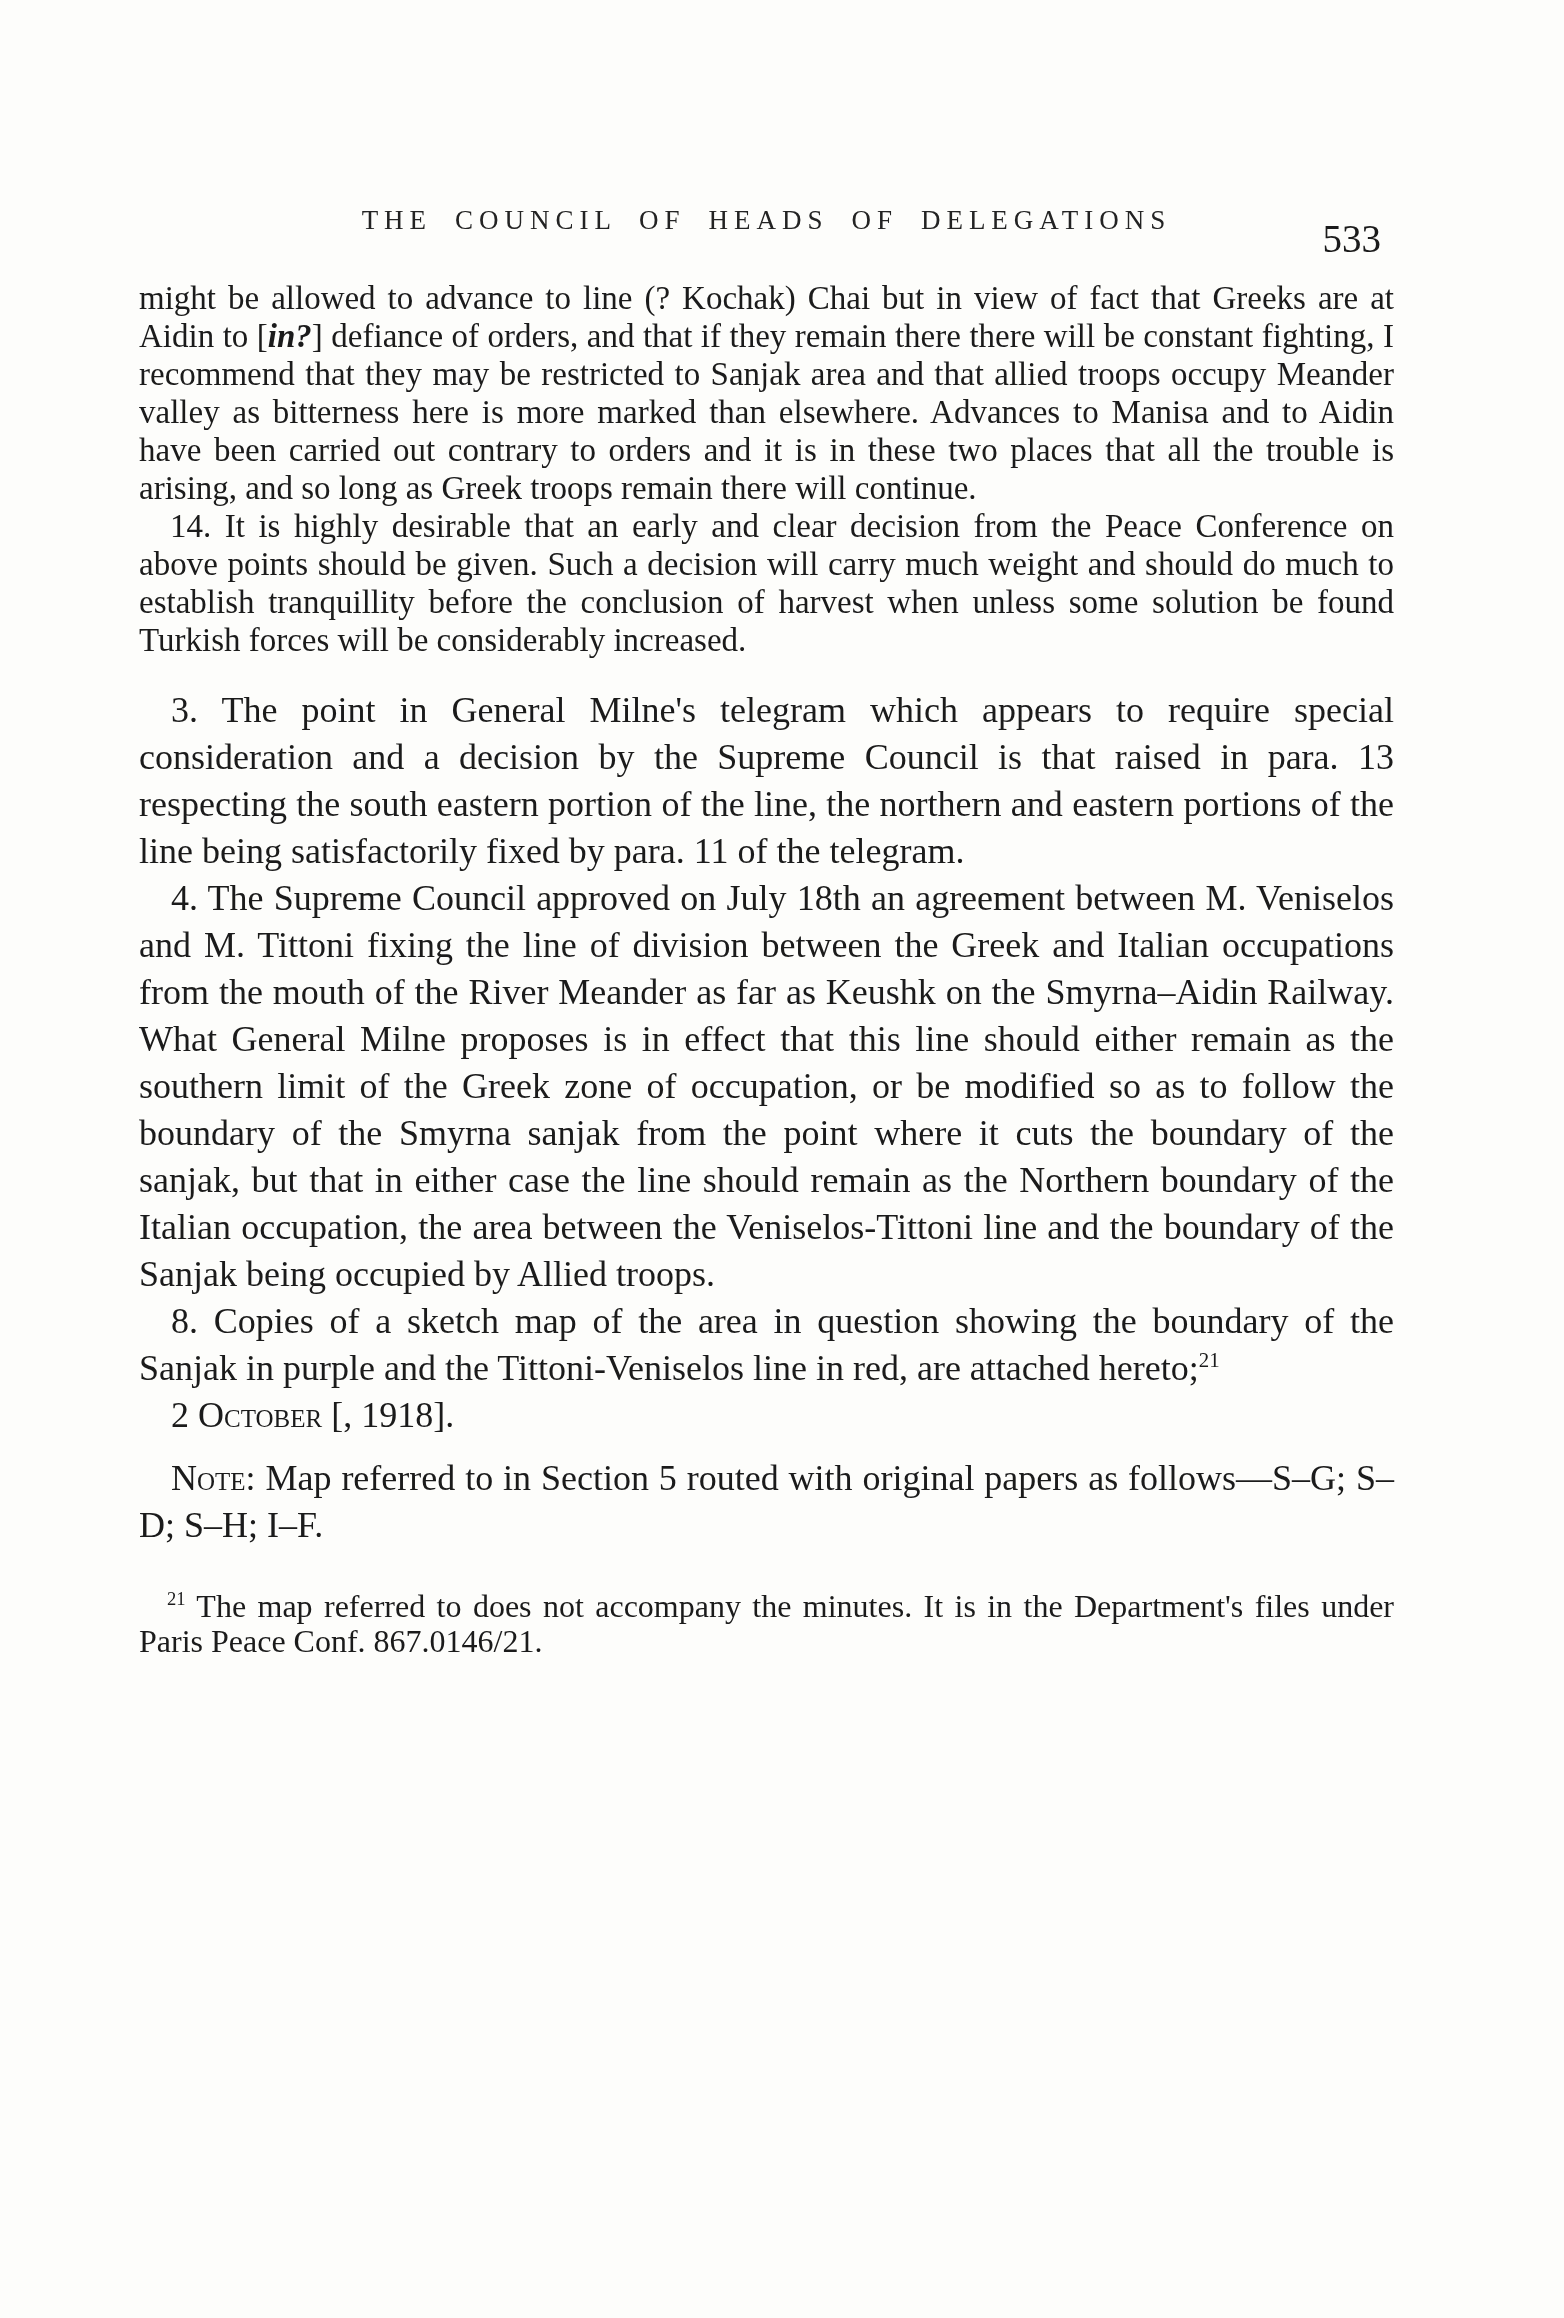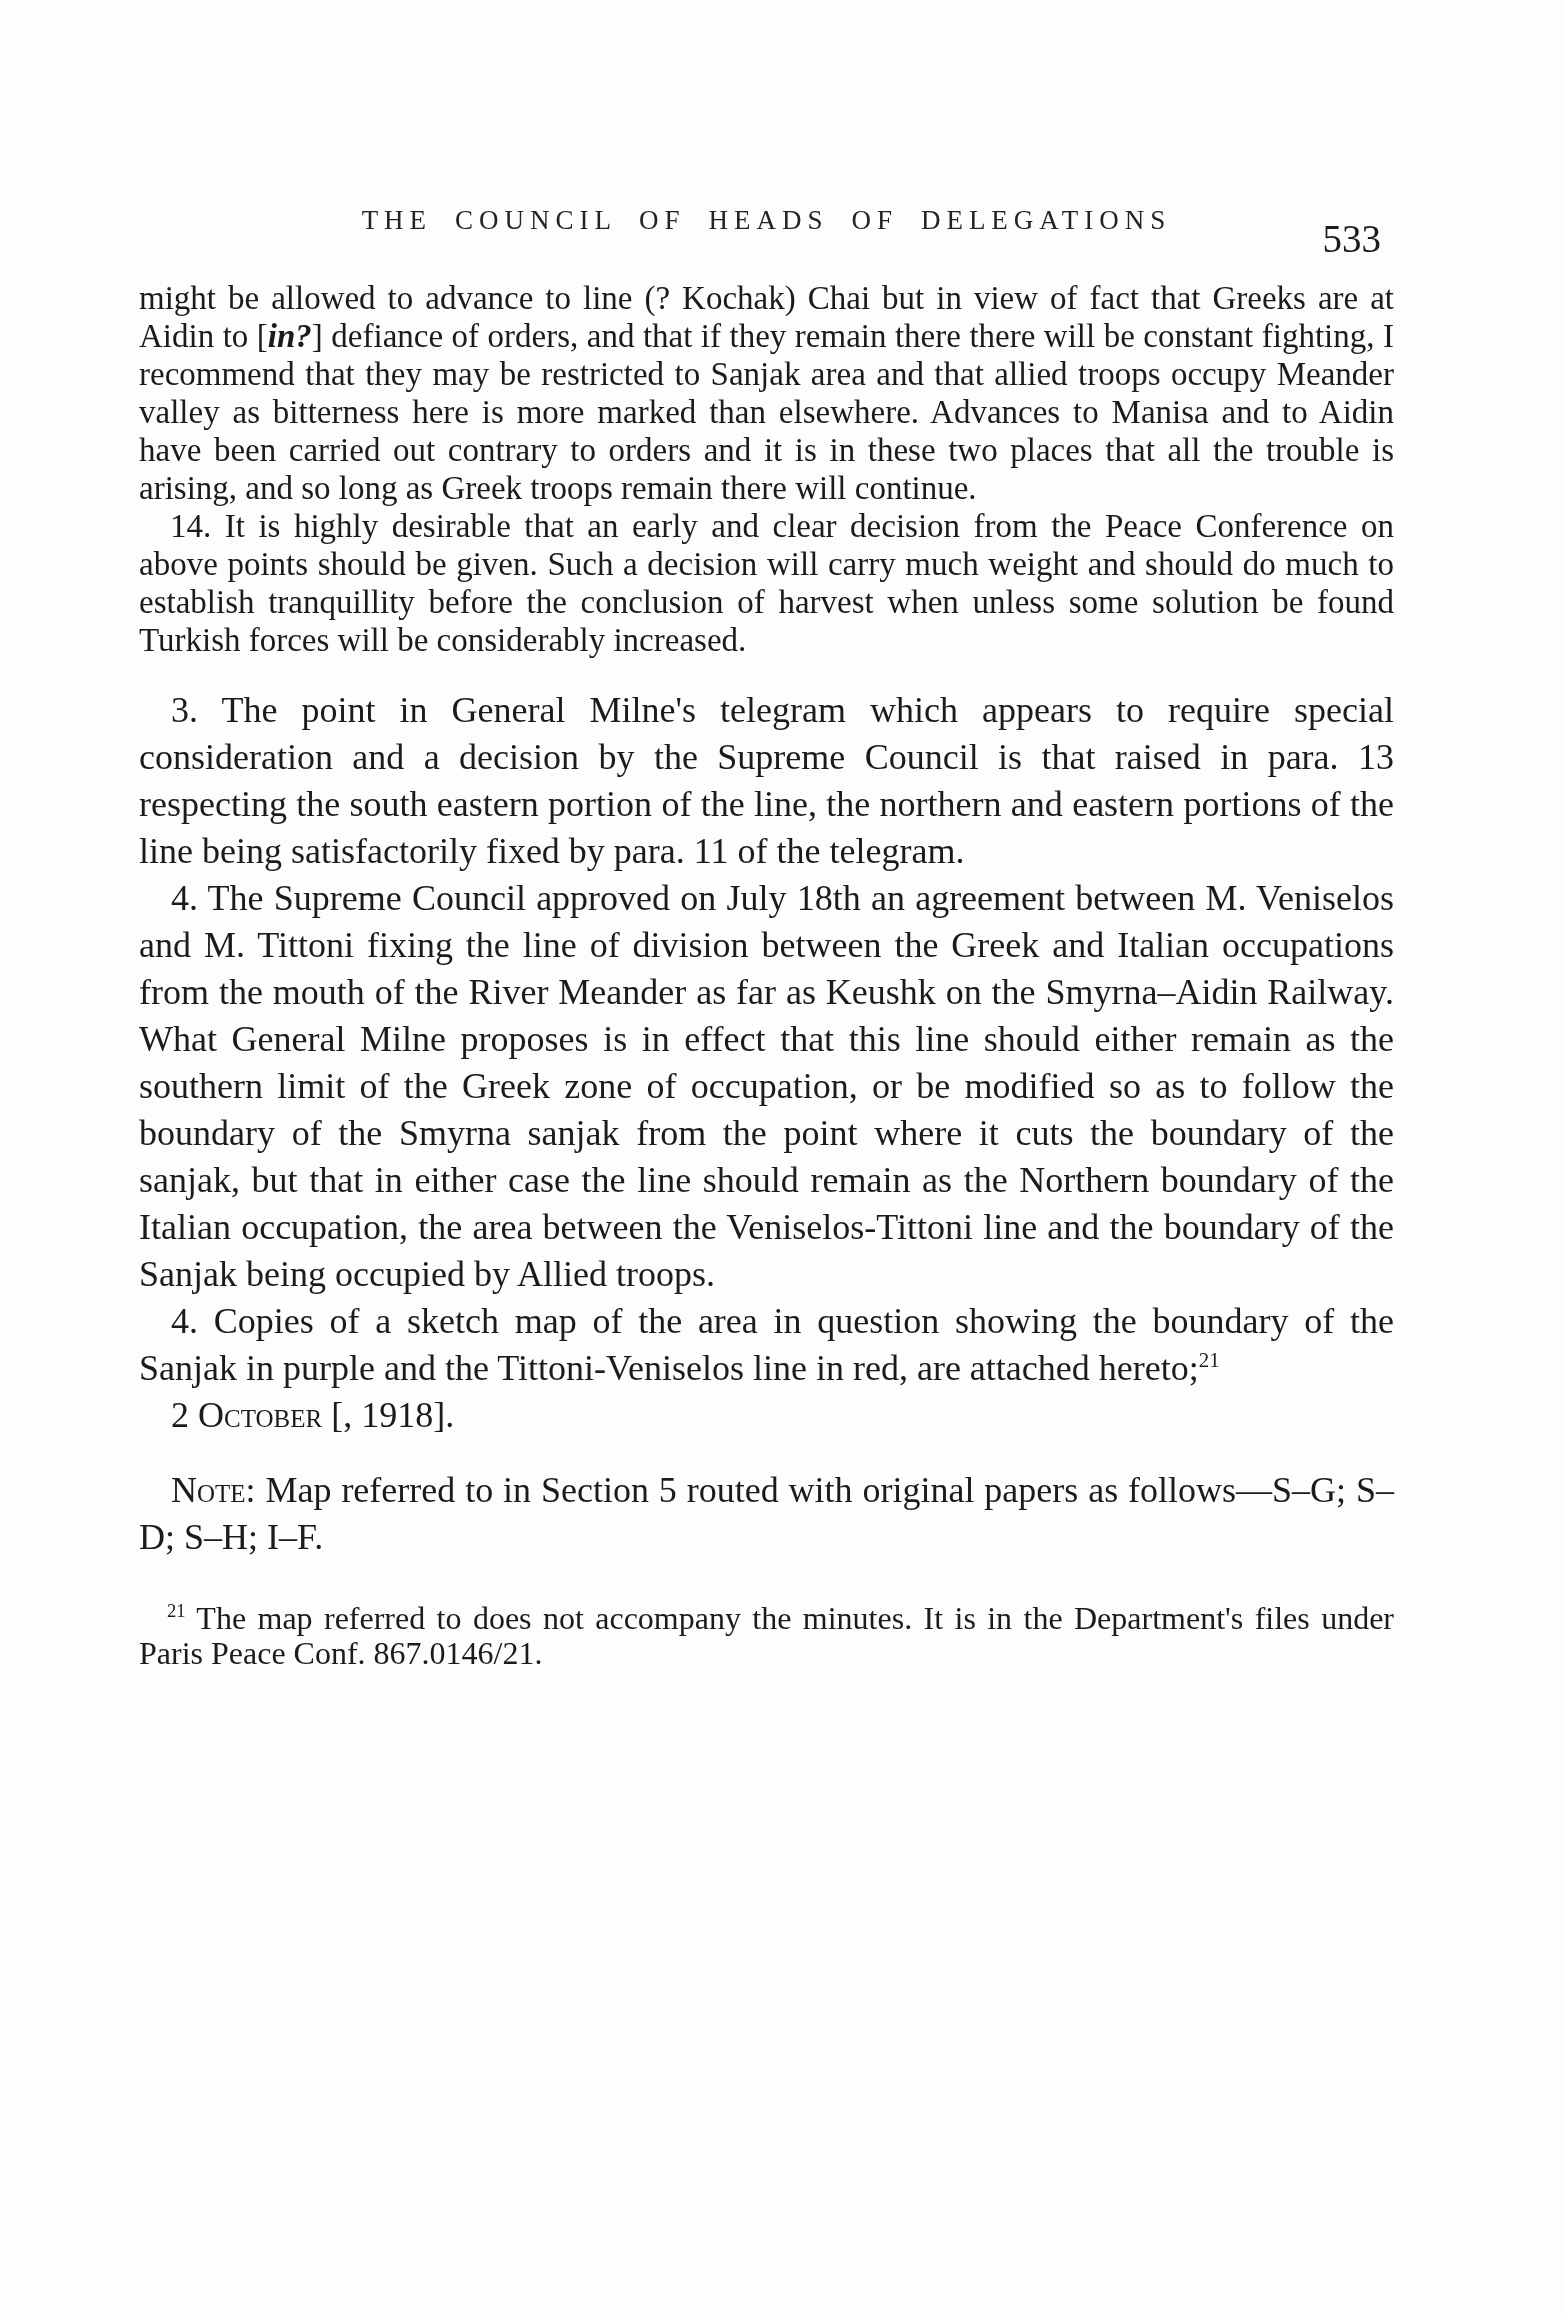--- a/index.html
+++ b/index.html
@@ -34,21 +34,21 @@
     color: #1b1b1b;
     margin-top: 20px;
   }
   p { text-align: justify; }
   .extract { font-size: 33px; line-height: 38px; margin-bottom: 28px; }
   .extract p.cont { text-indent: 0; }
   .extract p.ind  { text-indent: 31px; }
   .bodytext { font-size: 36px; line-height: 47px; }
   .bodytext p { text-indent: 32px; }
   .dateline { text-align: left; }
-  .note { margin-top: 28px; }
+  .note { margin-top: 16px; }
   sup { font-size: 0.58em; vertical-align: super; line-height: 0; }
   .sc { font-variant: small-caps; }
   i { font-style: italic; font-weight: bold; }
   .footnote { margin-top: 40px; font-size: 32px; line-height: 35px; }
   .footnote p { text-indent: 28px; }
 </style>
 </head>
 <body>
 
 <div class="page">
@@ -63,21 +63,21 @@
       <p class="cont">
         <span>might be allowed to advance to line (? Kochak) Chai but in view of fact that Greeks are at Aidin to [</span><i>in?</i><span>] defiance of orders, and that if they remain there there will be constant fighting, I recommend that they may be restricted to Sanjak area and that allied troops occupy Meander valley as bitterness here is more marked than elsewhere. Advances to Manisa and to Aidin have been carried out contrary to orders and it is in these two places that all the trouble is arising, and so long as Greek troops remain there will continue.</span>
       </p>
       <p class="ind">14. It is highly desirable that an early and clear decision from the Peace Conference on above points should be given. Such a decision will carry much weight and should do much to establish tranquillity before the conclusion of harvest when unless some solution be found Turkish forces will be considerably increased.</p>
     </div>
 
     <div class="bodytext">
       <p>3. The point in General Milne's telegram which appears to require special consideration and a decision by the Supreme Council is that raised in para. 13 respecting the south eastern portion of the line, the northern and eastern portions of the line being satisfactorily fixed by para. 11 of the telegram.</p>
       <p>4. The Supreme Council approved on July 18th an agreement between M. Veniselos and M. Tittoni fixing the line of division between the Greek and Italian occupations from the mouth of the River Meander as far as Keushk on the Smyrna–Aidin Railway. What General Milne proposes is in effect that this line should either remain as the southern limit of the Greek zone of occupation, or be modified so as to follow the boundary of the Smyrna sanjak from the point where it cuts the boundary of the sanjak, but that in either case the line should remain as the Northern boundary of the Italian occupation, the area between the Veniselos-Tittoni line and the boundary of the Sanjak being occupied by Allied troops.</p>
       <p>
-        <span>4. Copies of a sketch map of the area in question showing the boundary of the Sanjak in purple and the Tittoni-Veniselos line in red, are attached hereto;</span><sup>21</sup>
+        <span>8. Copies of a sketch map of the area in question showing the boundary of the Sanjak in purple and the Tittoni-Veniselos line in red, are attached hereto;</span><sup>21</sup>
       </p>
       <p class="dateline">
         <span>2 </span><span class="sc">October</span><span> [, 1918].</span>
       </p>
       <p class="note">
         <span class="sc">Note</span><span>: Map referred to in Section 5 routed with original papers as follows—S–G; S–D; S–H; I–F.</span>
       </p>
     </div>
 
     <div class="footnote">

